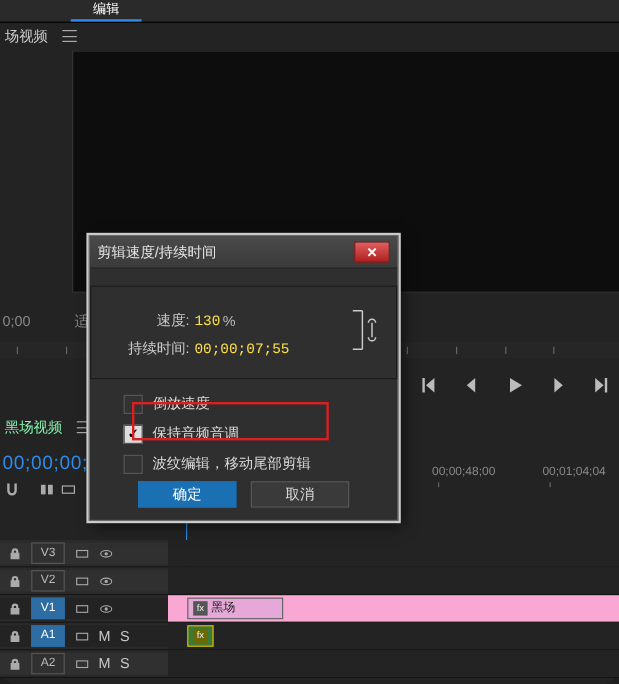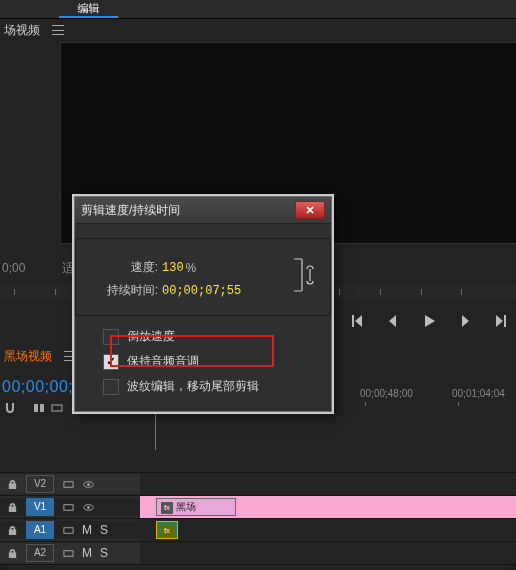--- a/index.html
+++ b/index.html
@@ -21,21 +21,21 @@
   
   .ruler{position:absolute;left:0;top:285px;right:0;height:14px;background:#262626;}
   .ruler-ticks{position:absolute;left:4px;right:4px;top:0;bottom:0;}
   .ruler-ticks::before{content:"";position:absolute;left:0;right:0;top:0;height:1px;}
   .tick{position:absolute;top:4px;width:1px;height:6px;background:#666;}
   
   .ctrlbar{position:absolute;top:312px;right:6px;display:flex;gap:18px;align-items:center;}
   .pbtn{width:18px;height:18px;display:flex;align-items:center;justify-content:center;color:#bbb;}
   .pbtn svg{width:16px;height:16px;fill:#bbb;}
   
-  .seq-tab{position:absolute;left:0;top:345px;display:flex;align-items:center;height:22px;padding-left:4px;color:#f97316;font-size:12px;}
+  .seq-tab{position:absolute;left:0;top:345px;display:flex;align-items:center;height:22px;padding-left:4px;color:#86efac;font-size:12px;}
   .seq-tc{position:absolute;left:0;top:378px;font-size:16px;color:#2d8ceb;padding-left:2px;letter-spacing:0.5px;}
   .seq-tools{position:absolute;left:2px;top:400px;display:flex;gap:16px;align-items:center;color:#888;}
   .tool{width:16px;height:16px;display:flex;align-items:center;justify-content:center;}
   .tool svg{width:14px;height:14px;fill:#aaa;}
   .tool-next{width:30px;height:14px;display:flex;align-items:center;}
   
   .tl-ruler{position:absolute;left:140px;right:4px;top:388px;height:20px;color:#888;font-size:10px;}
   .tl-time{position:absolute;top:0;}
   .tl-tick{position:absolute;top:14px;width:1px;height:4px;background:#666;}
   
@@ -181,20 +181,39 @@
     <span class="tl-time" style="left:312px">00;01;04;04</span>
     <div class="tl-tick" style="left:20px"></div>
     <div class="tl-tick" style="left:120px"></div>
     <div class="tl-tick" style="left:225px"></div>
     <div class="tl-tick" style="left:318px"></div>
   </div>
   <div class="playhead"></div>
 
   <div class="tracks">
     <div class="track" style="margin-top:20px;">
+      <div class="track-head">
+        <span class="tico">
+            <svg viewBox="0 0 12 12">
+              <path d="M3 5V4a3 3 0 0 1 6 0v1h1v6H2V5zm2 0h2V4a1 1 0 0 0-2 0z"></path>
+            </svg>
+          </span>
+        <span class="tlabel">V3</span>
+        <span class="tico">
+            <svg viewBox="0 0 12 12">
+              <rect x="1" y="3" width="10" height="6" fill="none" stroke="#aaa"></rect>
+            </svg>
+          </span>
+        <span class="tico">
+            <svg viewBox="0 0 12 12">
+              <ellipse cx="6" cy="6" rx="5" ry="3" fill="none" stroke="#aaa"></ellipse>
+              <circle cx="6" cy="6" r="1.5"></circle>
+            </svg>
+          </span>
+      </div>
       <div class="track-lane"></div>
     </div>
     <div class="track">
       <div class="track-head">
         <span class="tico">
             <svg viewBox="0 0 12 12">
               <path d="M3 5V4a3 3 0 0 1 6 0v1h1v6H2V5zm2 0h2V4a1 1 0 0 0-2 0z"></path>
             </svg>
           </span>
         <span class="tlabel">V2</span>
@@ -309,18 +328,22 @@
         <span>倒放速度</span>
       </div>
       <div class="chk-row">
         <span class="chk">✓</span>
         <span>保持音频音调</span>
       </div>
       <div class="chk-row">
         <span class="chk empty"></span>
         <span>波纹编辑，移动尾部剪辑</span>
       </div>
+      <div class="dlg-btns">
+        <div class="dlg-btn primary">确定</div>
+        <div class="dlg-btn">取消</div>
+      </div>
     </div>
   </div>
 
   <div class="highlight"></div>
 
 </div>
 
 </body></html>

